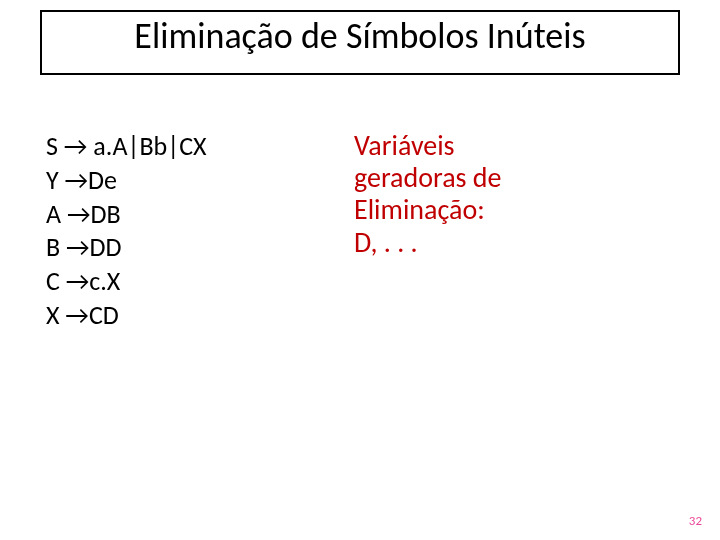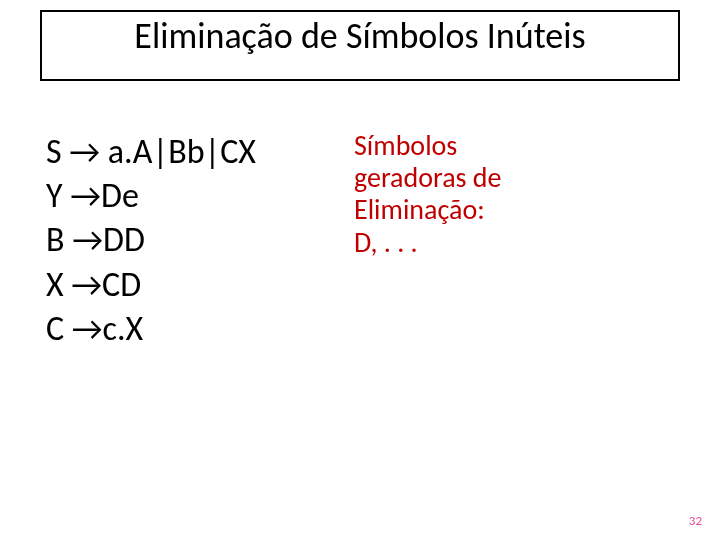--- a/index.html
+++ b/index.html
@@ -9,37 +9,37 @@
     width: 720px;
     height: 540px;
     background: #fff;
   }
   .title-box {
     position: absolute;
     top: 10px;
     left: 40px;
     width: 640px;
     border: 2px solid #000;
-    padding: 4px 10px 22px 10px;
+    padding: 4px 10px 16px 10px;
     text-align: center;
     font-size: 36px;
     line-height: 1.15;
     color: #000;
   }
   .content {
     position: absolute;
     top: 130px;
     left: 40px;
     width: 640px;
     display: flex;
     flex-direction: row;
   }
   .col-left {
     width: 310px;
-    font-size: 34px;
+    font-size: 26px;
     line-height: 1.3;
     color: #000;
     padding-left: 6px;
   }
   .col-right {
     width: 320px;
     font-size: 28px;
     line-height: 1.15;
     color: #c00000;
     padding-left: 4px;
@@ -59,26 +59,27 @@
 <div class="slide">
 
   <div class="title-box">
     <div>Eliminação de Símbolos Inúteis</div>
   </div>
 
   <div class="content">
     <div class="col-left">
       <div>S → a.A|Bb|CX</div>
       <div>Y →De</div>
+      <div>A →DB</div>
       <div>B →DD</div>
+      <div>C →c.X</div>
       <div>X →CD</div>
-      <div>C →c.X</div>
     </div>
     <div class="col-right">
-      <div>Símbolos</div>
+      <div>Variáveis</div>
       <div>geradoras de</div>
       <div>Eliminação:</div>
       <div>D, . . .</div>
     </div>
   </div>
 
   <div class="page-num">32</div>
 </div>
 
 </body></html>

